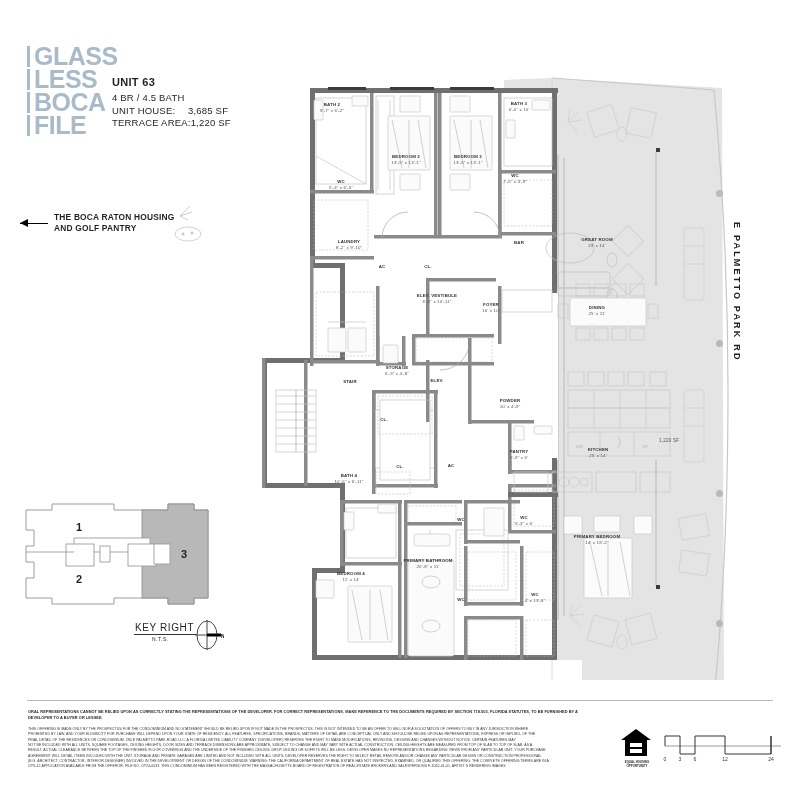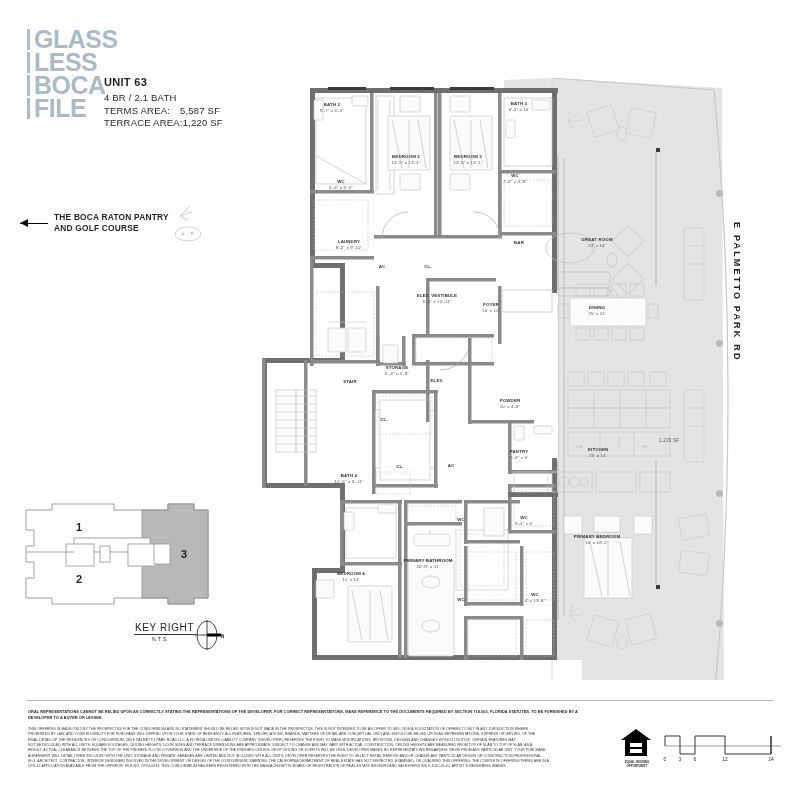--- a/index.html
+++ b/index.html
@@ -8,37 +8,37 @@
     width:800px; height:800px;
     background:#ffffff;
     font-family:"Liberation Sans", sans-serif;
     color:#231f20;
     position:relative;
     overflow:hidden;
   }
   .page { position:absolute; inset:0; }
 
   
-  #brand { position:absolute; left:27px; top:28px; }
+  #brand { position:absolute; left:27px; top:45px; }
   .brand-line {
     display:flex; align-items:flex-start;
     color:#a9bac8;
     font-weight:700;
     font-size:25px;
     line-height:23px;
     letter-spacing:-0.5px;
   }
   .brand-bar {
     width:3px; height:21px; background:#a9bac8;
     margin-right:4px; margin-top:1px; flex:0 0 auto;
   }
   .brand-txt { font-family:"Liberation Sans", sans-serif; }
 
   
-  #unitinfo { position:absolute; left:104px; top:76px; }
+  #unitinfo { position:absolute; left:112px; top:76px; }
   #unit-title { font-size:11px; font-weight:700; letter-spacing:0.3px; margin-bottom:4px; }
   .uline { font-size:9.5px; letter-spacing:0.2px; line-height:12.5px; display:flex; }
   .uline .lbl { display:inline-block; min-width:76px; }
   .uline .val { display:inline-block; }
 
   
   #resort { position:absolute; left:20px; top:212px; display:flex; align-items:center; }
   #resort .arrow { width:28px; height:10px; position:relative; margin-right:6px; flex:0 0 auto;}
   #resort .arrow:before{
     content:""; position:absolute; left:0; top:4.5px; width:28px; height:1.4px; background:#000;
@@ -116,37 +116,37 @@
     </div>
     <div class="brand-line">
       <span class="brand-bar"></span>
       <span class="brand-txt">FILE</span>
     </div>
   </div>
 
   <div id="unitinfo">
     <div id="unit-title">UNIT 63</div>
     <div class="uline">
-      <span class="val">4 BR / 2.1 BATH</span>
+      <span class="val">4 BR / 4.5 BATH</span>
     </div>
     <div class="uline">
-      <span class="lbl">TERMS AREA:</span>
-      <span class="val">5,587 SF</span>
+      <span class="lbl">UNIT HOUSE:</span>
+      <span class="val">3,685 SF</span>
     </div>
     <div class="uline">
       <span class="lbl">TERRACE AREA:</span>
       <span class="val">1,220 SF</span>
     </div>
   </div>
 
   <div id="resort">
     <span class="arrow"></span>
     <span class="txt">
-      <span>THE BOCA RATON PANTRY</span><br>
-      <span>AND GOLF COURSE</span>
+      <span>THE BOCA RATON HOUSING</span><br>
+      <span>AND GOLF PANTRY</span>
     </span>
   </div>
 
   <svg class="deco-palm" style="left:172px; top:200px;" width="40" height="45">
     <path d="M8 16 L18 6 M8 16 L20 12 M8 16 L16 20" stroke="#c8c8c8" stroke-width="0.9" fill="none"></path>
     <ellipse cx="16" cy="34" rx="13" ry="7" stroke="#c8c8c8" stroke-width="0.8" fill="none"></ellipse>
     <circle cx="11" cy="34" r="1.1" fill="#c8c8c8"></circle>
     <circle cx="20" cy="33" r="1.1" fill="#c8c8c8"></circle>
   </svg>
 

